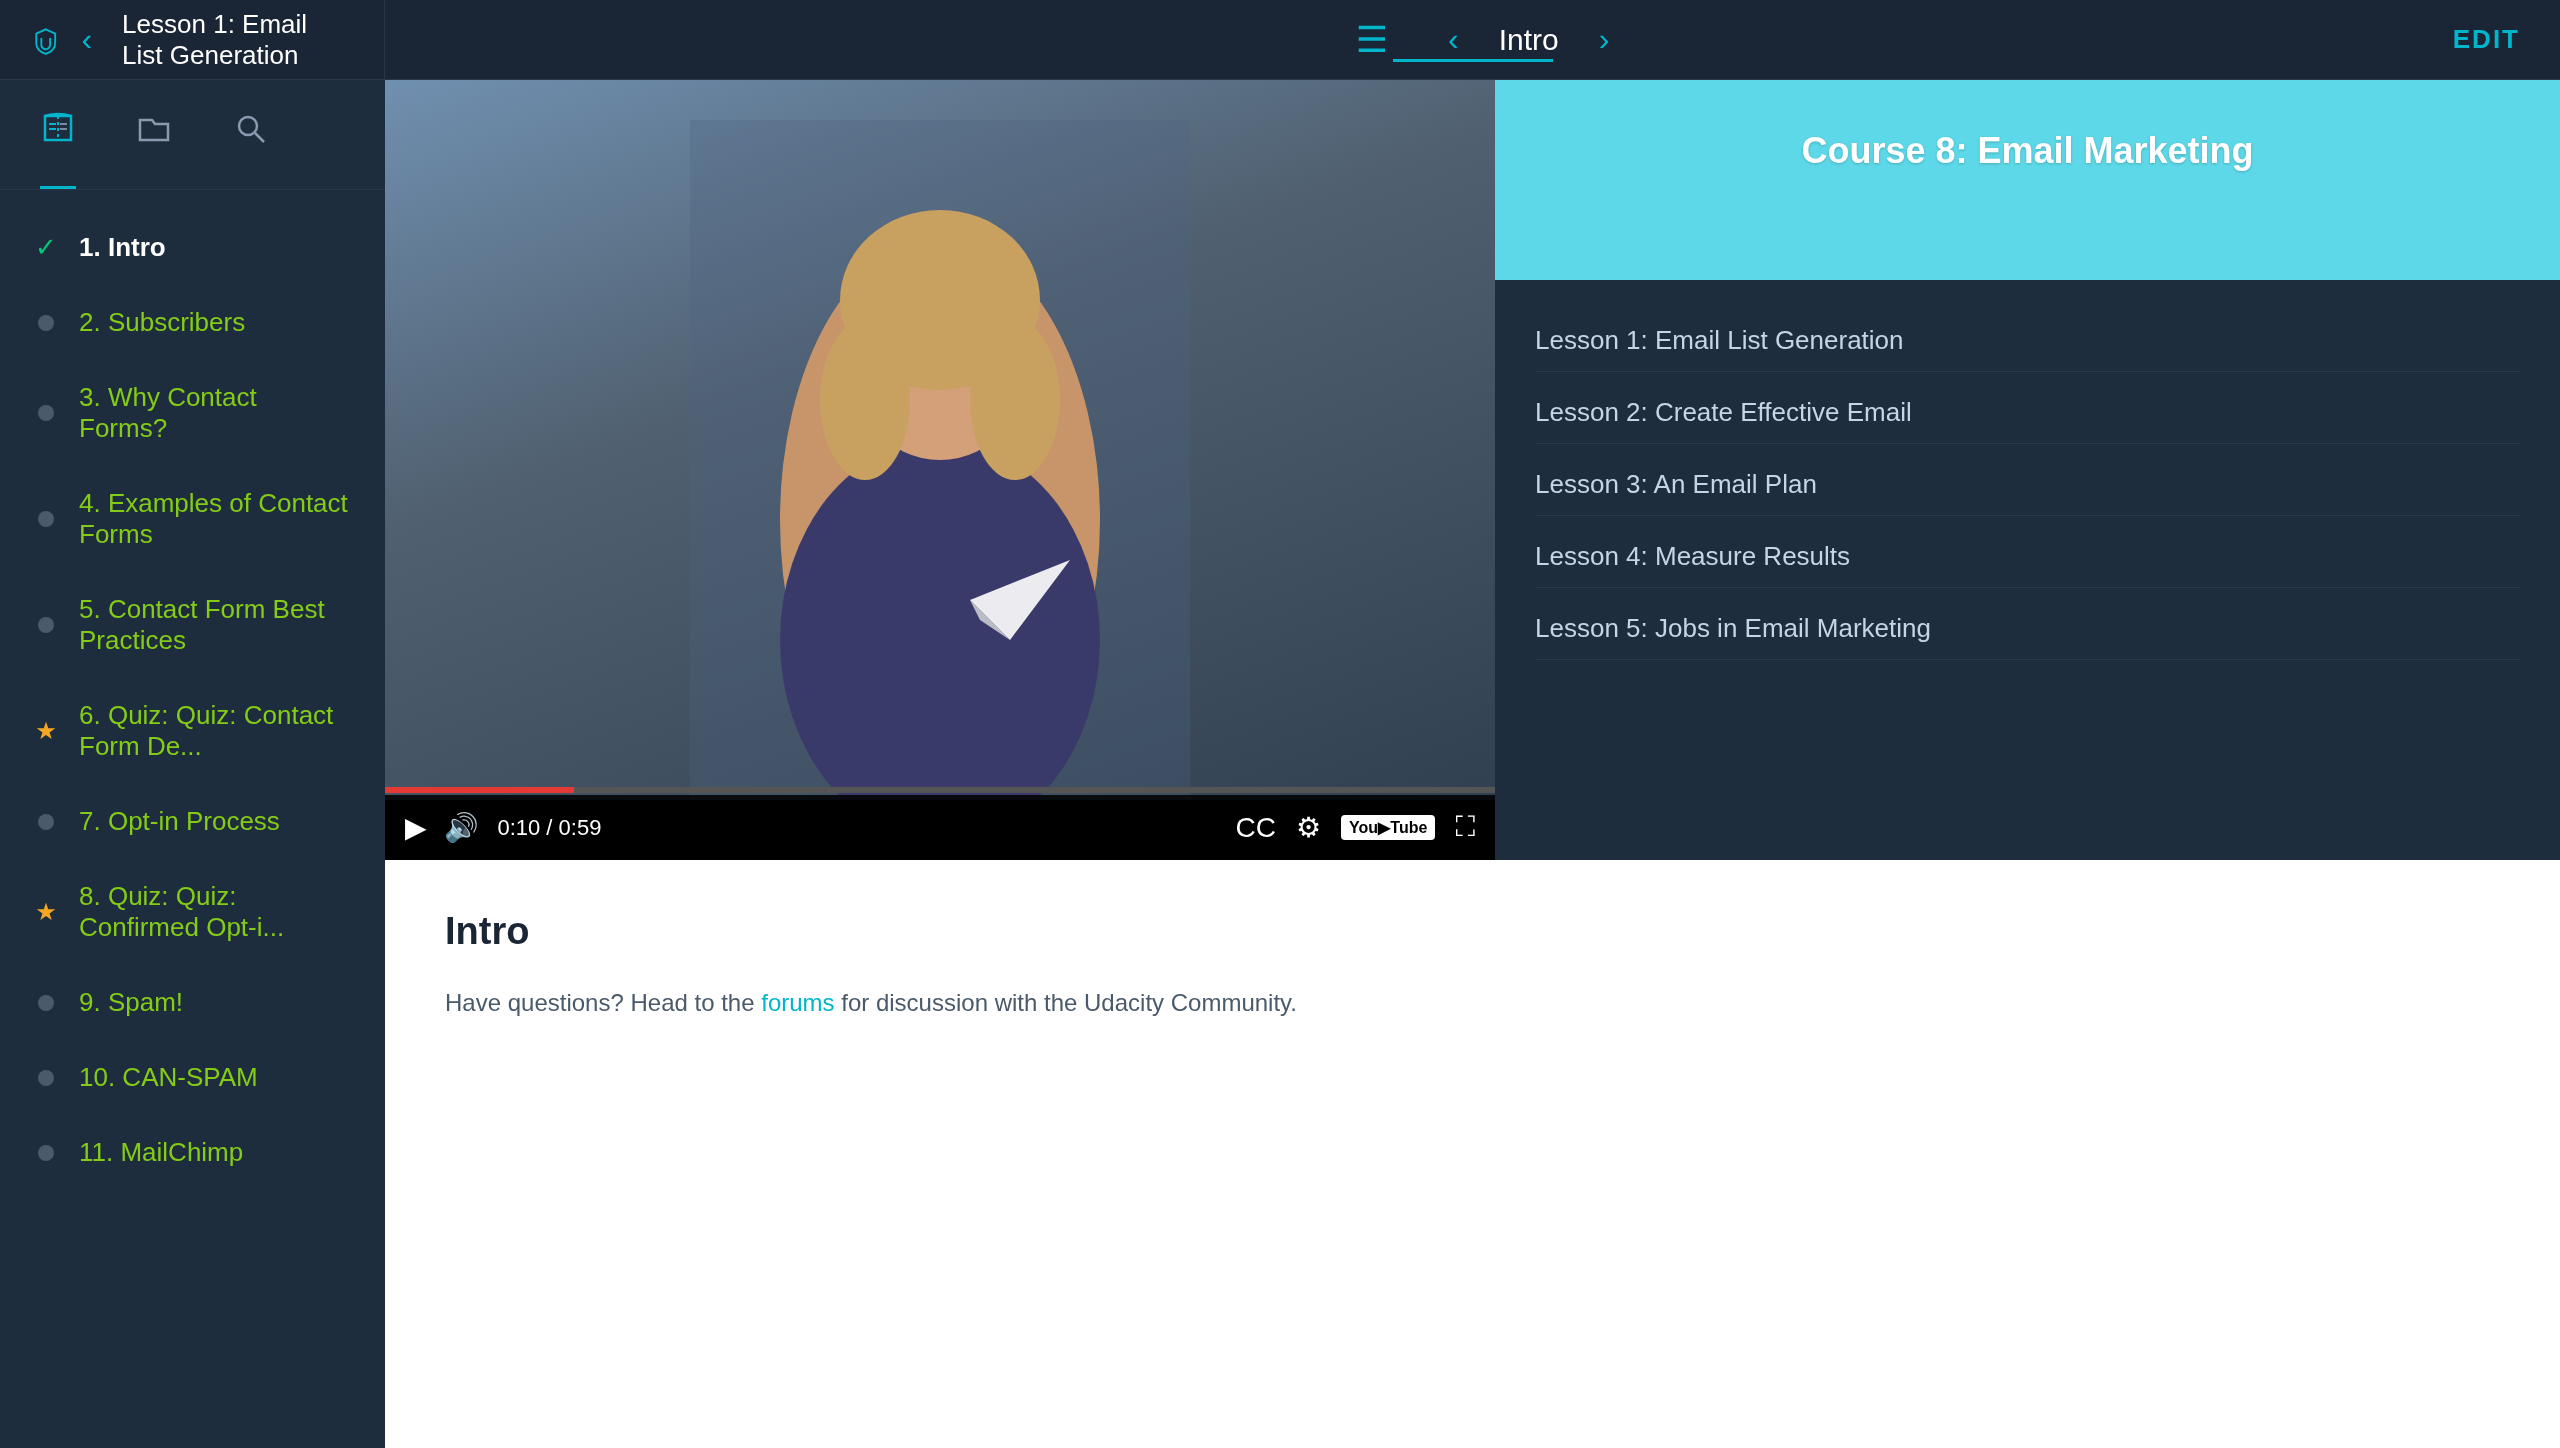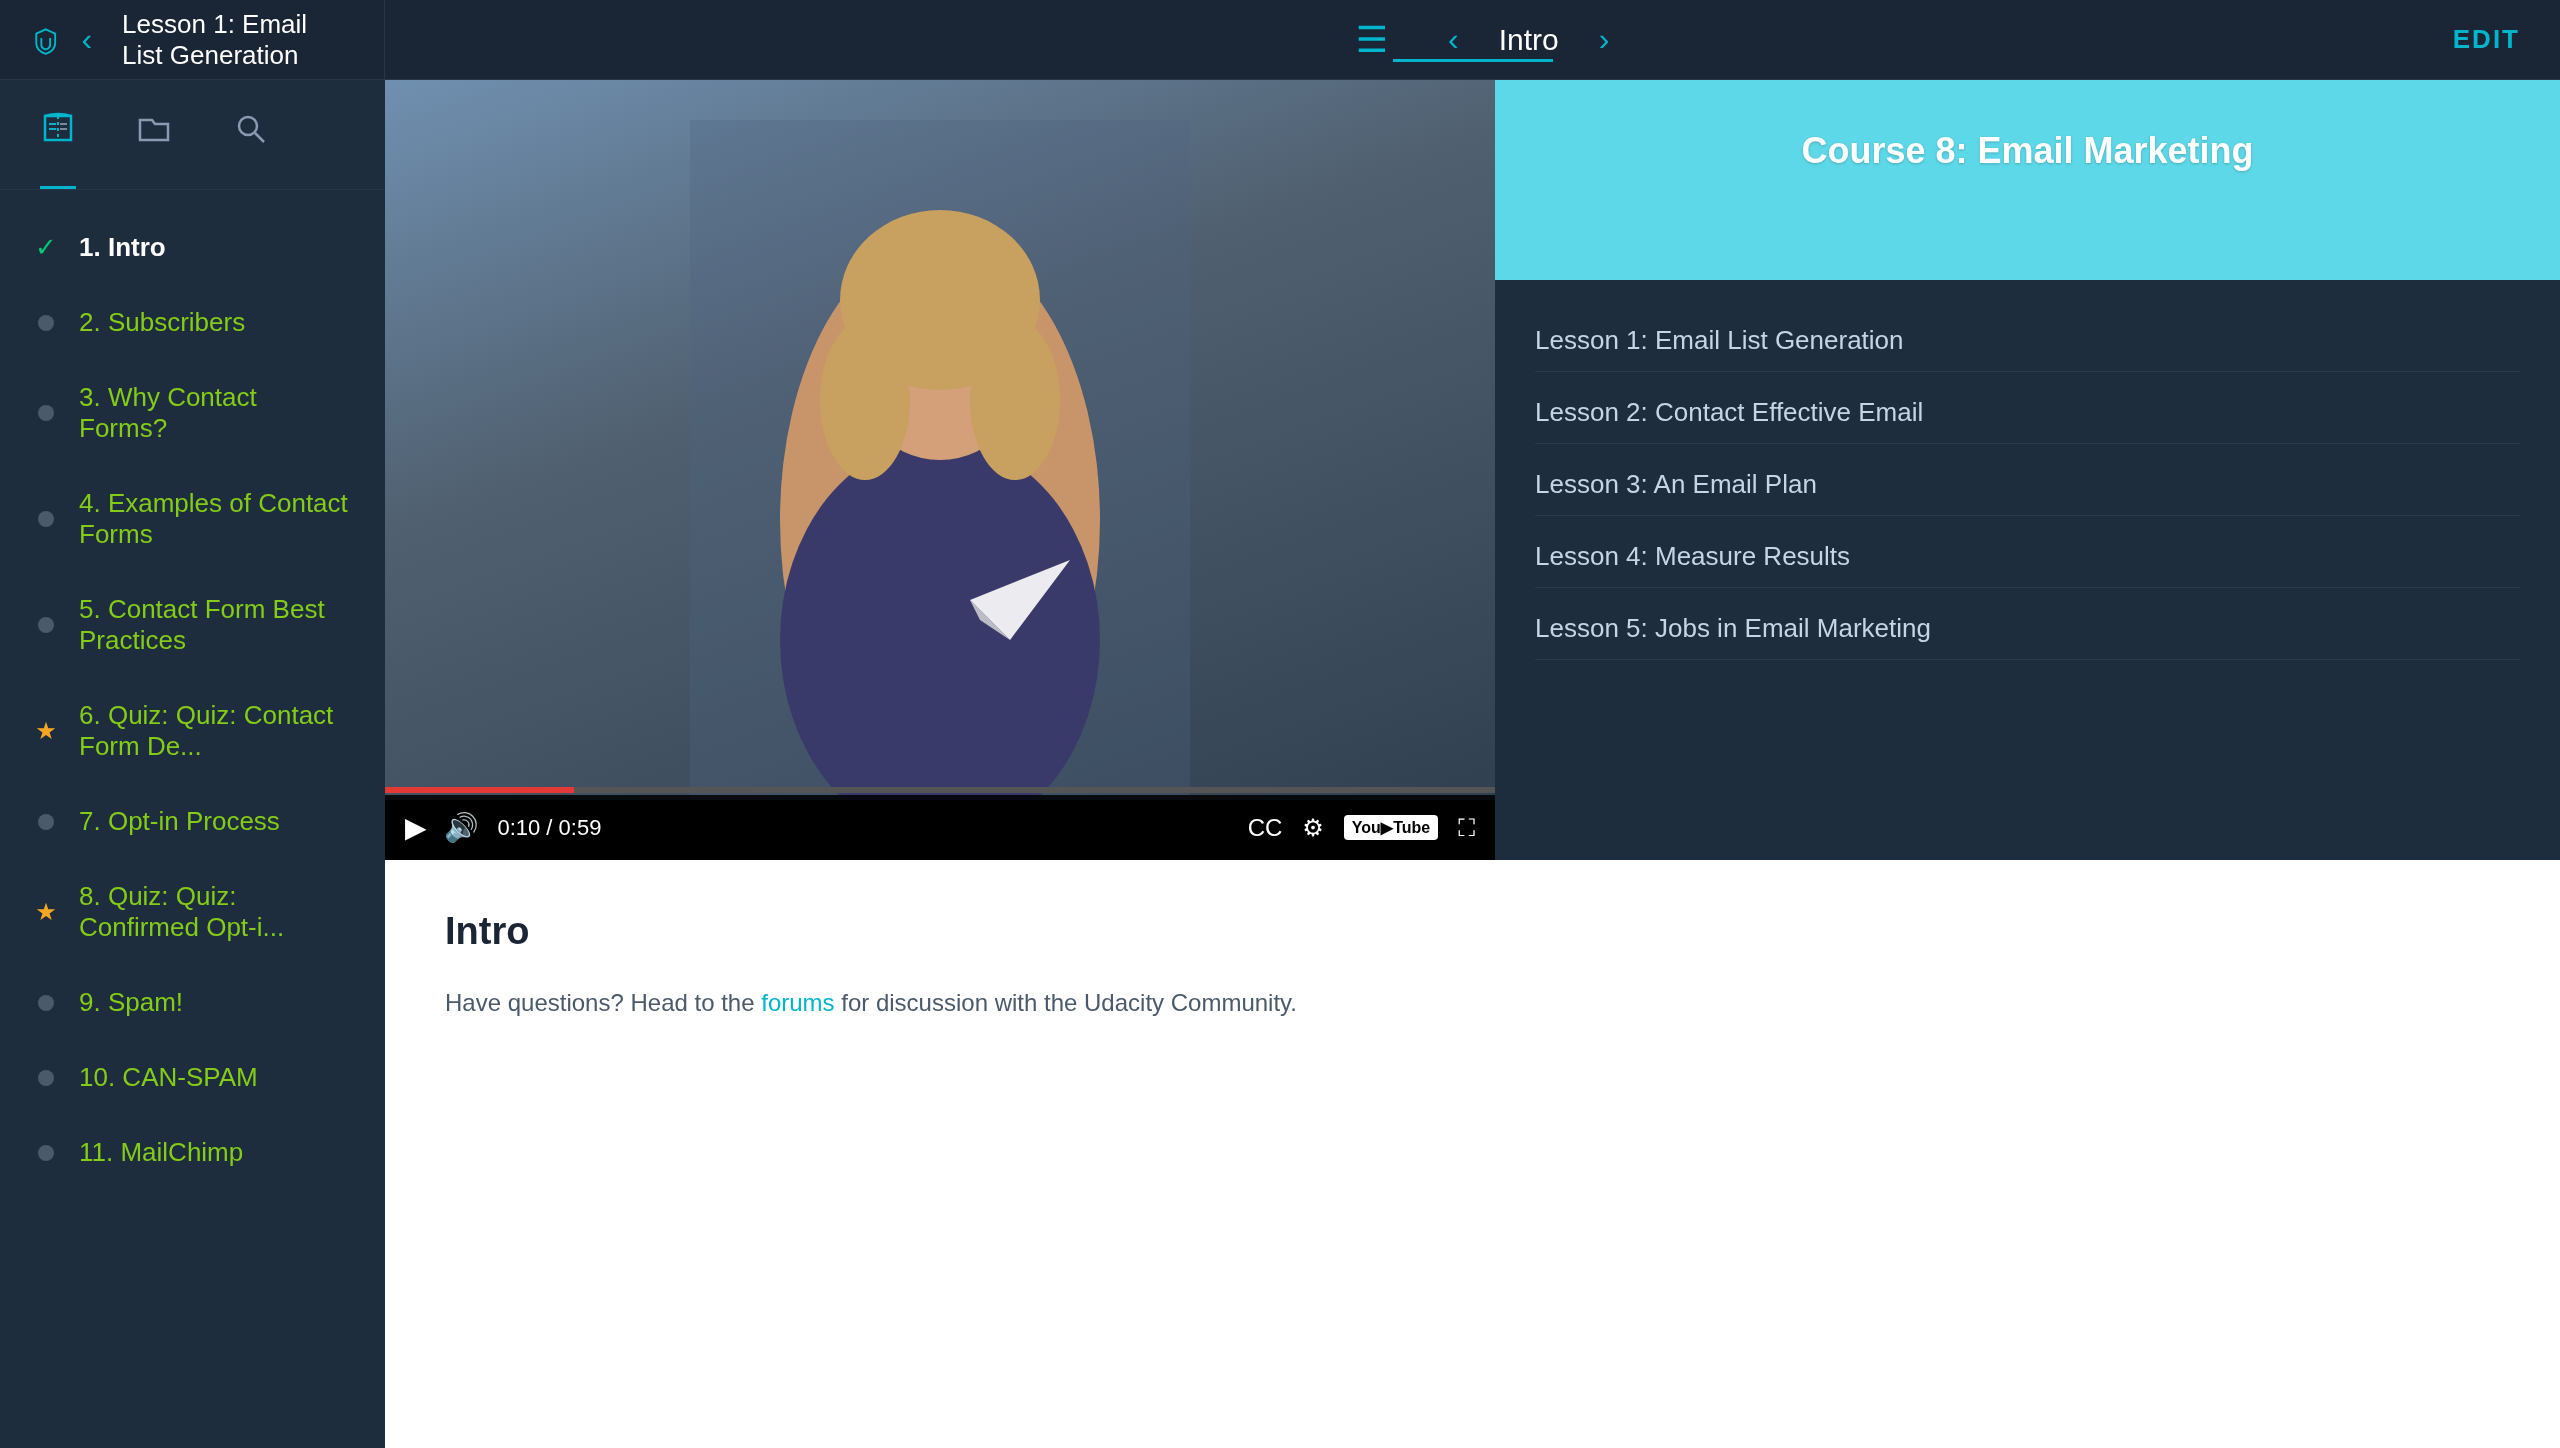--- a/index.html
+++ b/index.html
@@ -241,21 +241,21 @@
       font-size: 22px;
       flex: 1;
     }
     .ctrl-icons {
       display: flex;
       gap: 20px;
       align-items: center;
     }
     .ctrl-icon {
       color: #fff;
-      font-size: 24px;
+      font-size: 28px;
       cursor: pointer;
     }
     .yt-badge {
       background: #fff;
       color: #000;
       font-size: 16px;
       font-weight: 700;
       padding: 3px 8px;
       border-radius: 4px;
     }
@@ -492,21 +492,21 @@
           </div>
         </div>
       </div>
 
       <div class="course-sidebar">
         <div class="course-title-box">
           <span class="course-title-text">Course 8: Email Marketing</span>
         </div>
         <div class="course-lessons">
           <div class="course-lesson-item">Lesson 1: Email List Generation</div>
-          <div class="course-lesson-item">Lesson 2: Contact Effective Email</div>
+          <div class="course-lesson-item">Lesson 2: Create Effective Email</div>
           <div class="course-lesson-item">Lesson 3: An Email Plan</div>
           <div class="course-lesson-item">Lesson 4: Measure Results</div>
           <div class="course-lesson-item">Lesson 5: Jobs in Email Marketing</div>
         </div>
       </div>
     </div>
 
     <div class="text-content">
       <h2 class="section-heading">Intro</h2>
       <p class="section-text">

